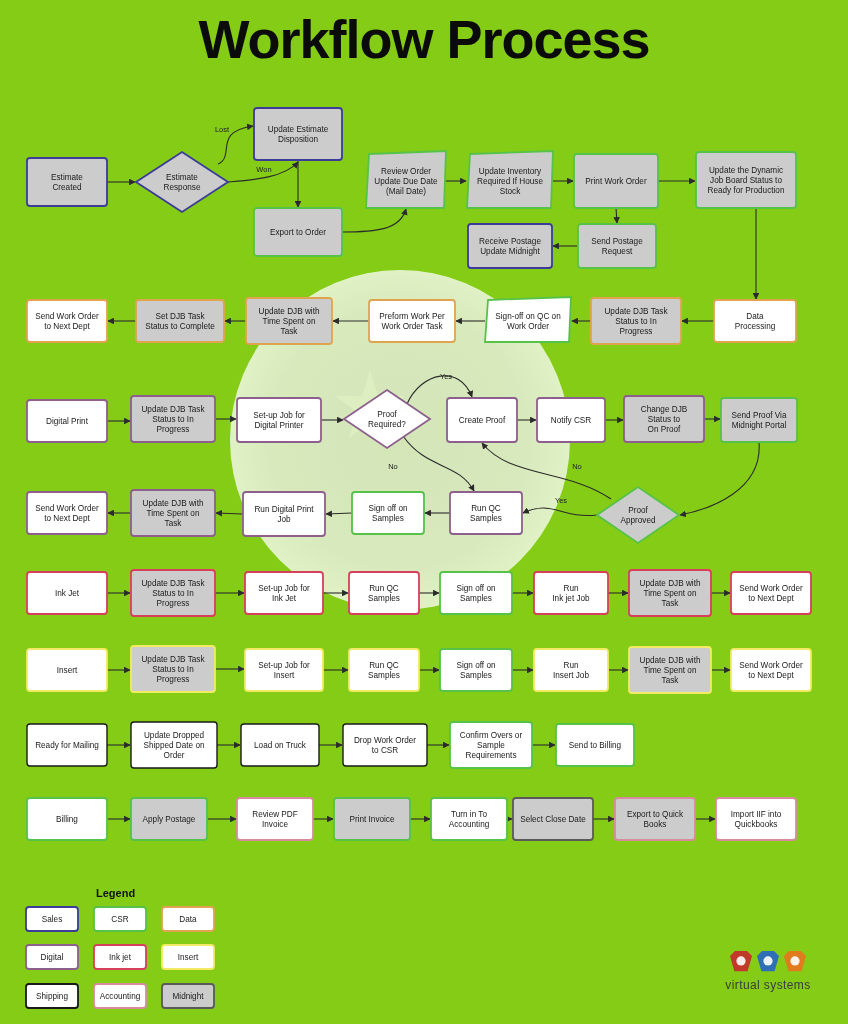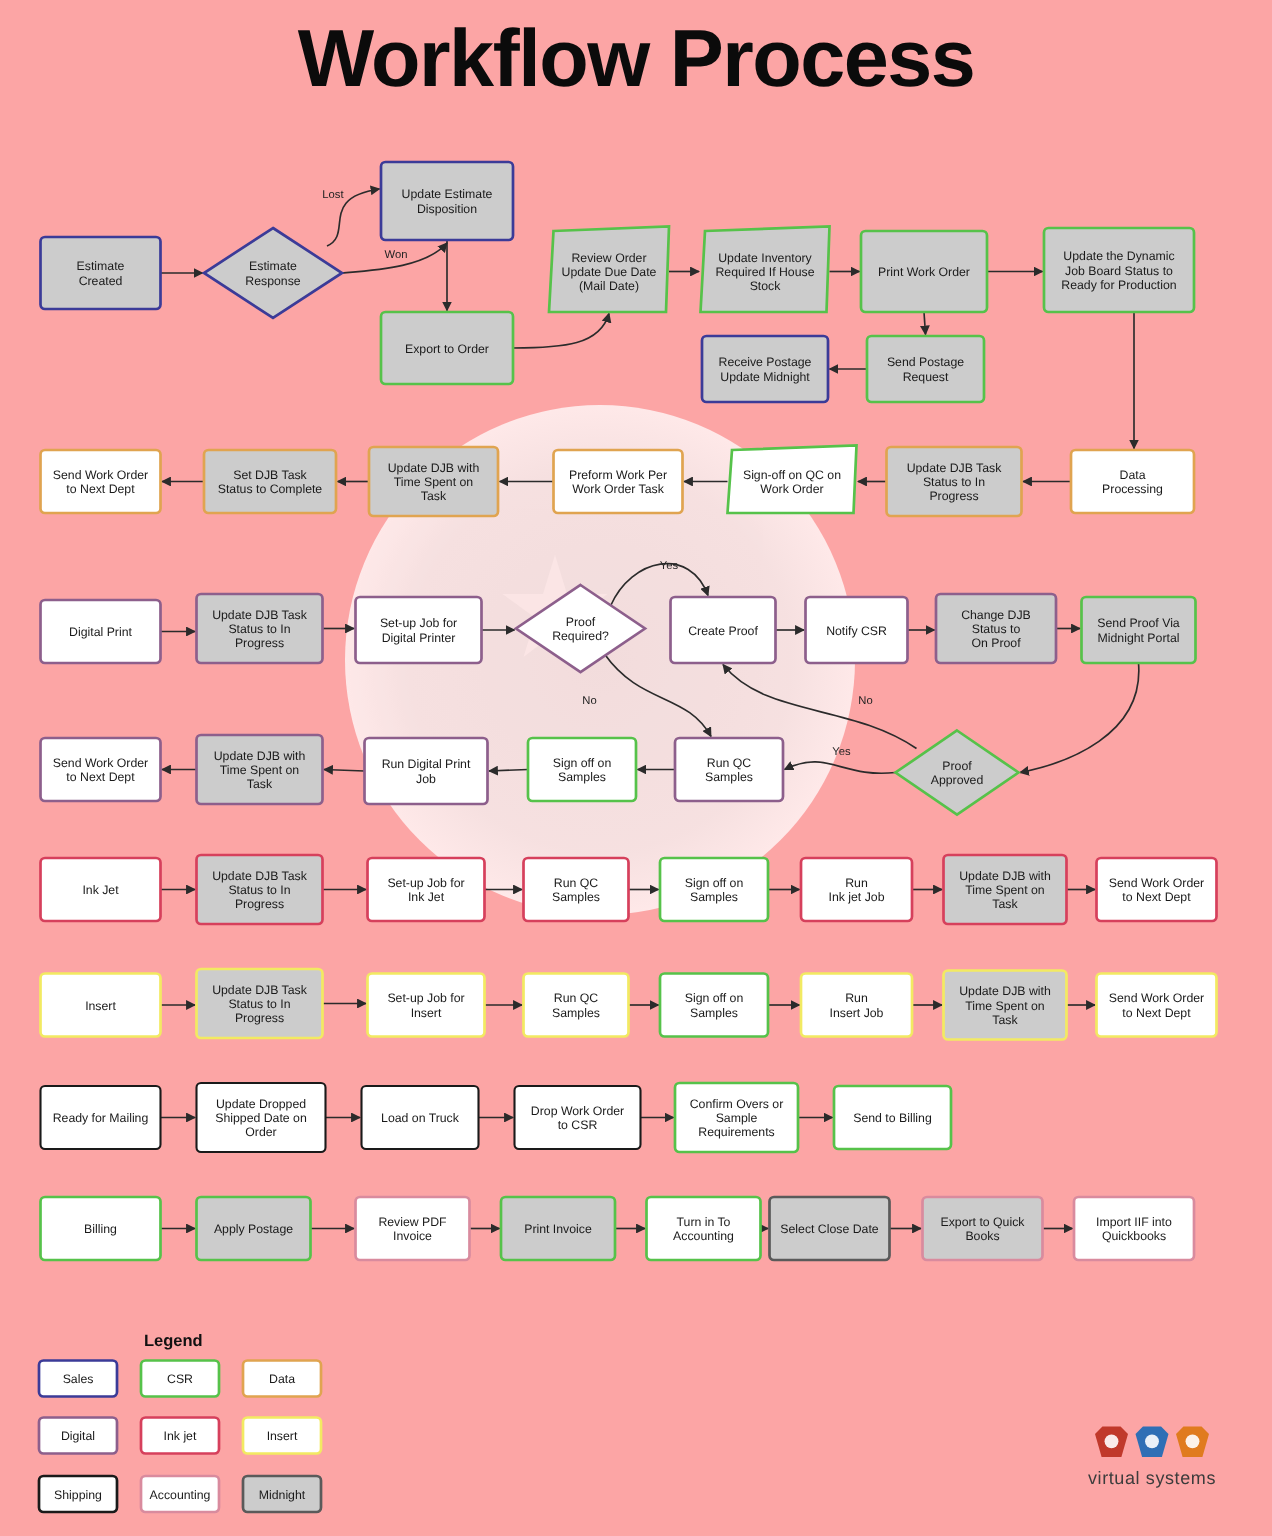--- a/index.html
+++ b/index.html
@@ -1,17 +1,17 @@
 <!DOCTYPE html>
 <html><head>
 <meta charset="utf-8">
 <style>
   html,body{margin:0;padding:0;background:#ffffff;}
   body{width:848px;height:1024px;font-family:"Liberation Sans",sans-serif;overflow:hidden;}
-  #page{position:relative;width:848px;height:1024px;background:#fca5a5;}
+  #page{position:relative;width:848px;height:1024px;background:#84cc16;}
   #title{
     position:absolute;left:0;top:8px;width:848px;text-align:center;
     font-size:54px;font-weight:bold;letter-spacing:-1px;color:#0b0b0b;
     font-family:"Liberation Sans",sans-serif;
   }
   svg#diagram{position:absolute;left:0;top:0;width:848px;height:1024px;}
   .nodeText{font-family:"Liberation Sans",sans-serif;font-size:8.2px;fill:#1a1a1a;text-anchor:middle;}
   .edgeLabel{font-family:"Liberation Sans",sans-serif;font-size:7.5px;fill:#222;text-anchor:middle;}
   .legendTitle{font-family:"Liberation Sans",sans-serif;font-size:11px;font-weight:bold;fill:#111;}
   .legendText{font-family:"Liberation Sans",sans-serif;font-size:8.2px;fill:#1a1a1a;text-anchor:middle;}

